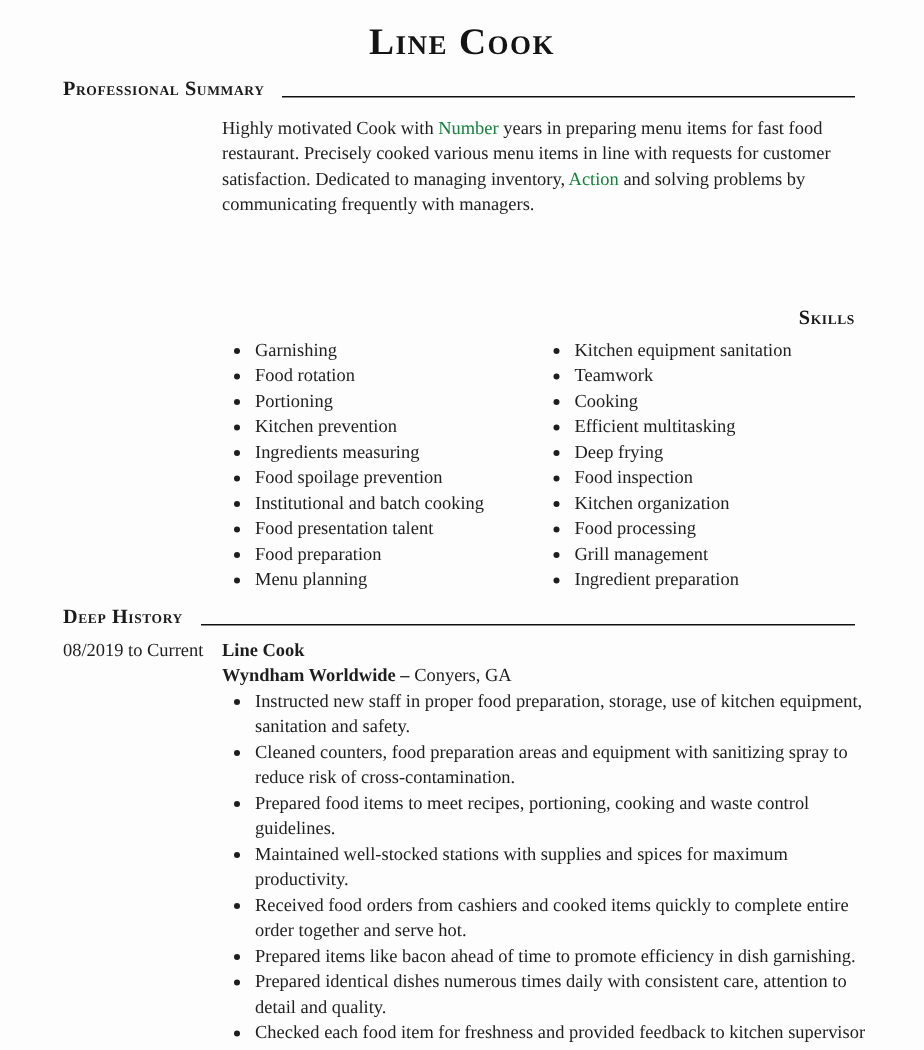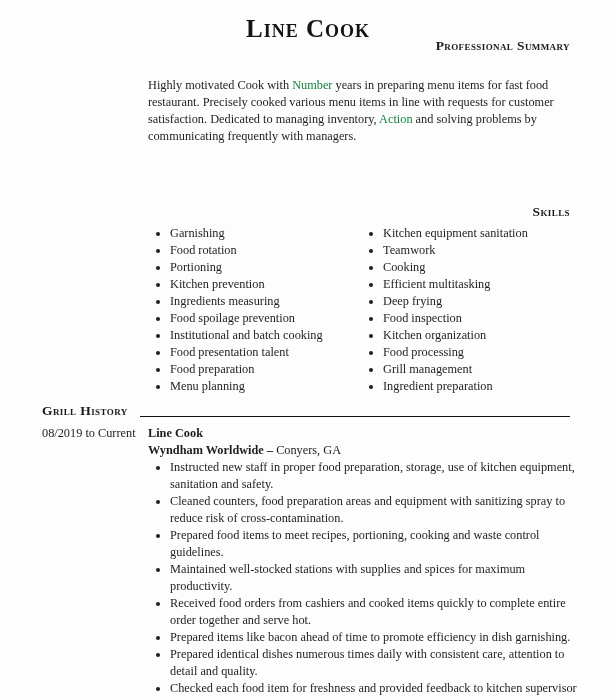--- a/index.html
+++ b/index.html
@@ -58,21 +58,21 @@
   .job .role { font-weight: bold; }
   .job .company b { font-weight: bold; }
   .job ul { margin: 0; padding: 0 0 0 22px; list-style: disc; }
   .job li { line-height: 17px; }
 </style>
 </head>
 <body>
 
 <div class="title">Line Cook</div>
 
-<div class="section-head" style="top:38px;flex-direction:column;">
+<div class="section-head" style="top:51px;">
   <span class="h">Professional Summary</span>
   <span class="rule"></span>
 </div>
 <div class="summary">
   <p><span>Highly motivated Cook with </span><span class="hl">Number</span><span> years in preparing menu items for fast food restaurant. Precisely cooked various menu items in line with requests for customer satisfaction. Dedicated to managing inventory, </span><span class="hl">Action</span><span> and solving problems by communicating frequently with managers.</span></p>
 </div>
 
 <div class="section-head" style="top:204px;flex-direction:column;">
   <span class="h">Skills</span>
   <span class="rule"></span>
@@ -98,21 +98,21 @@
     <li>Deep frying</li>
     <li>Food inspection</li>
     <li>Kitchen organization</li>
     <li>Food processing</li>
     <li>Grill management</li>
     <li>Ingredient preparation</li>
   </ul>
 </div>
 
 <div class="section-head" style="top:403px;">
-  <span class="h">Grill History</span>
+  <span class="h">Deep History</span>
   <span class="rule"></span>
 </div>
 <div class="job-date">08/2019 to Current</div>
 <div class="job">
   <div class="role">Line Cook</div>
   <div class="company"><b>Wyndham Worldwide</b><b> – </b><span>Conyers, GA</span></div>
   <ul>
     <li>Instructed new staff in proper food preparation, storage, use of kitchen equipment, sanitation and safety.</li>
     <li>Cleaned counters, food preparation areas and equipment with sanitizing spray to reduce risk of cross-contamination.</li>
     <li>Prepared food items to meet recipes, portioning, cooking and waste control guidelines.</li>

